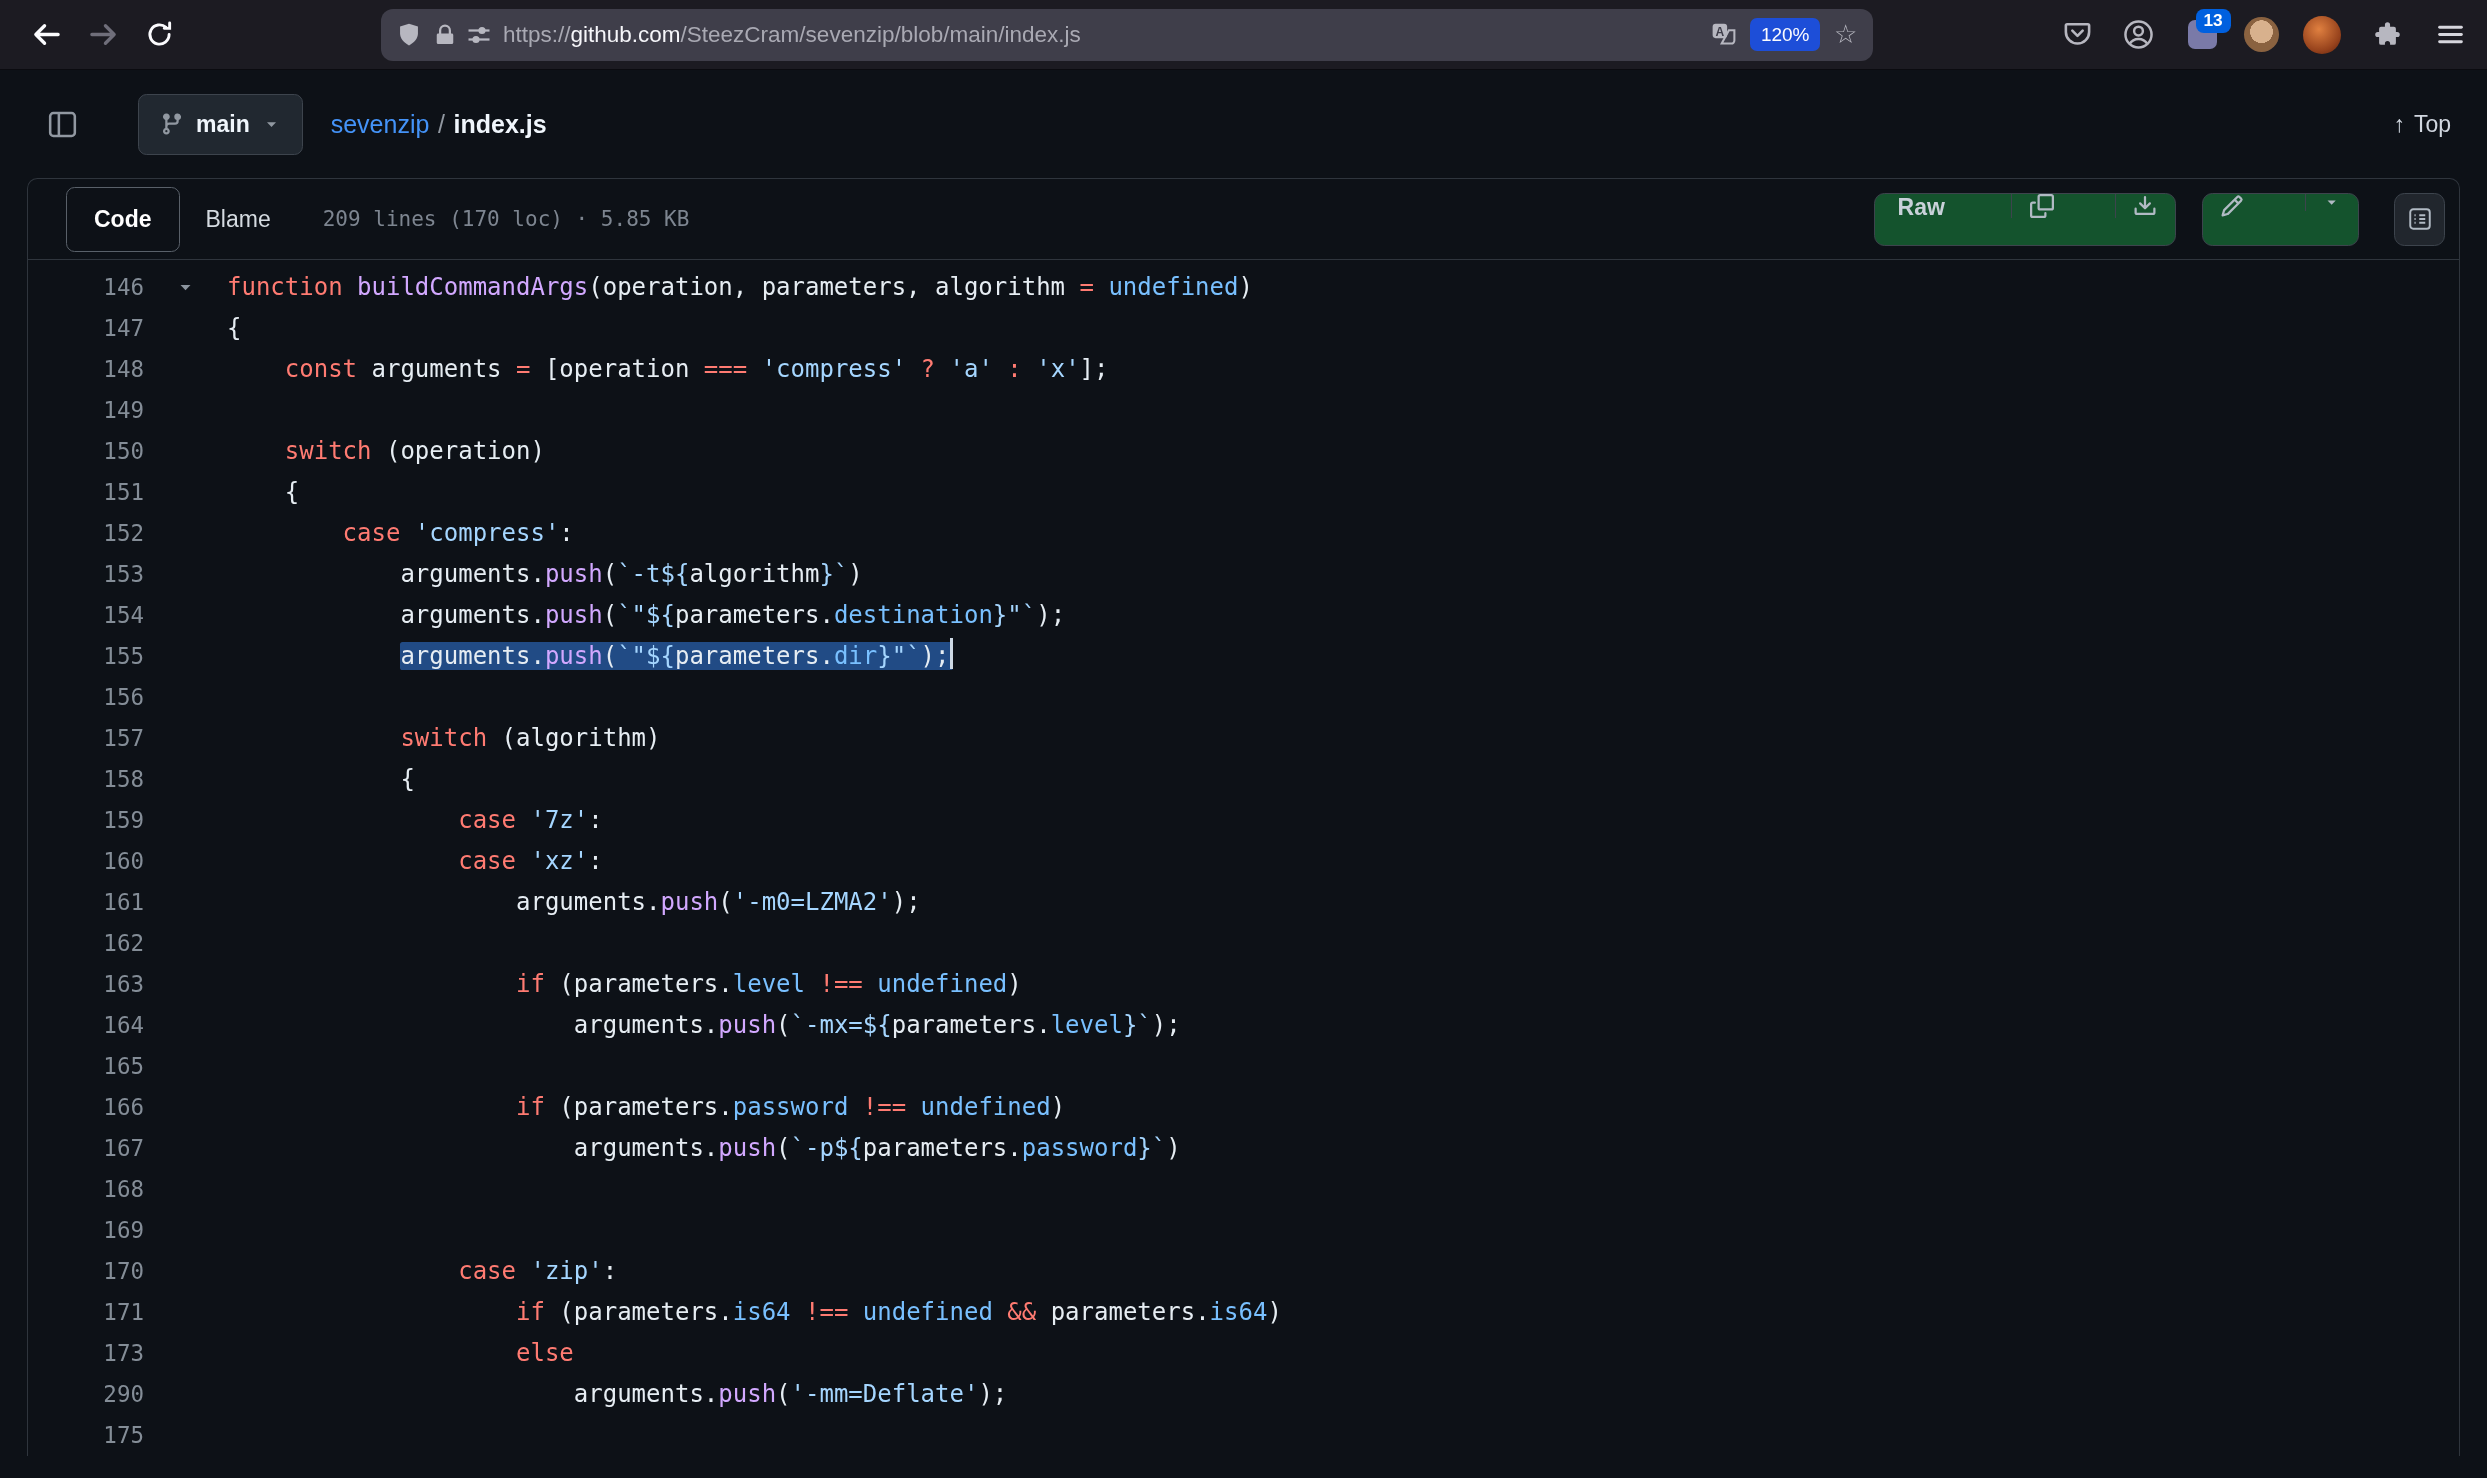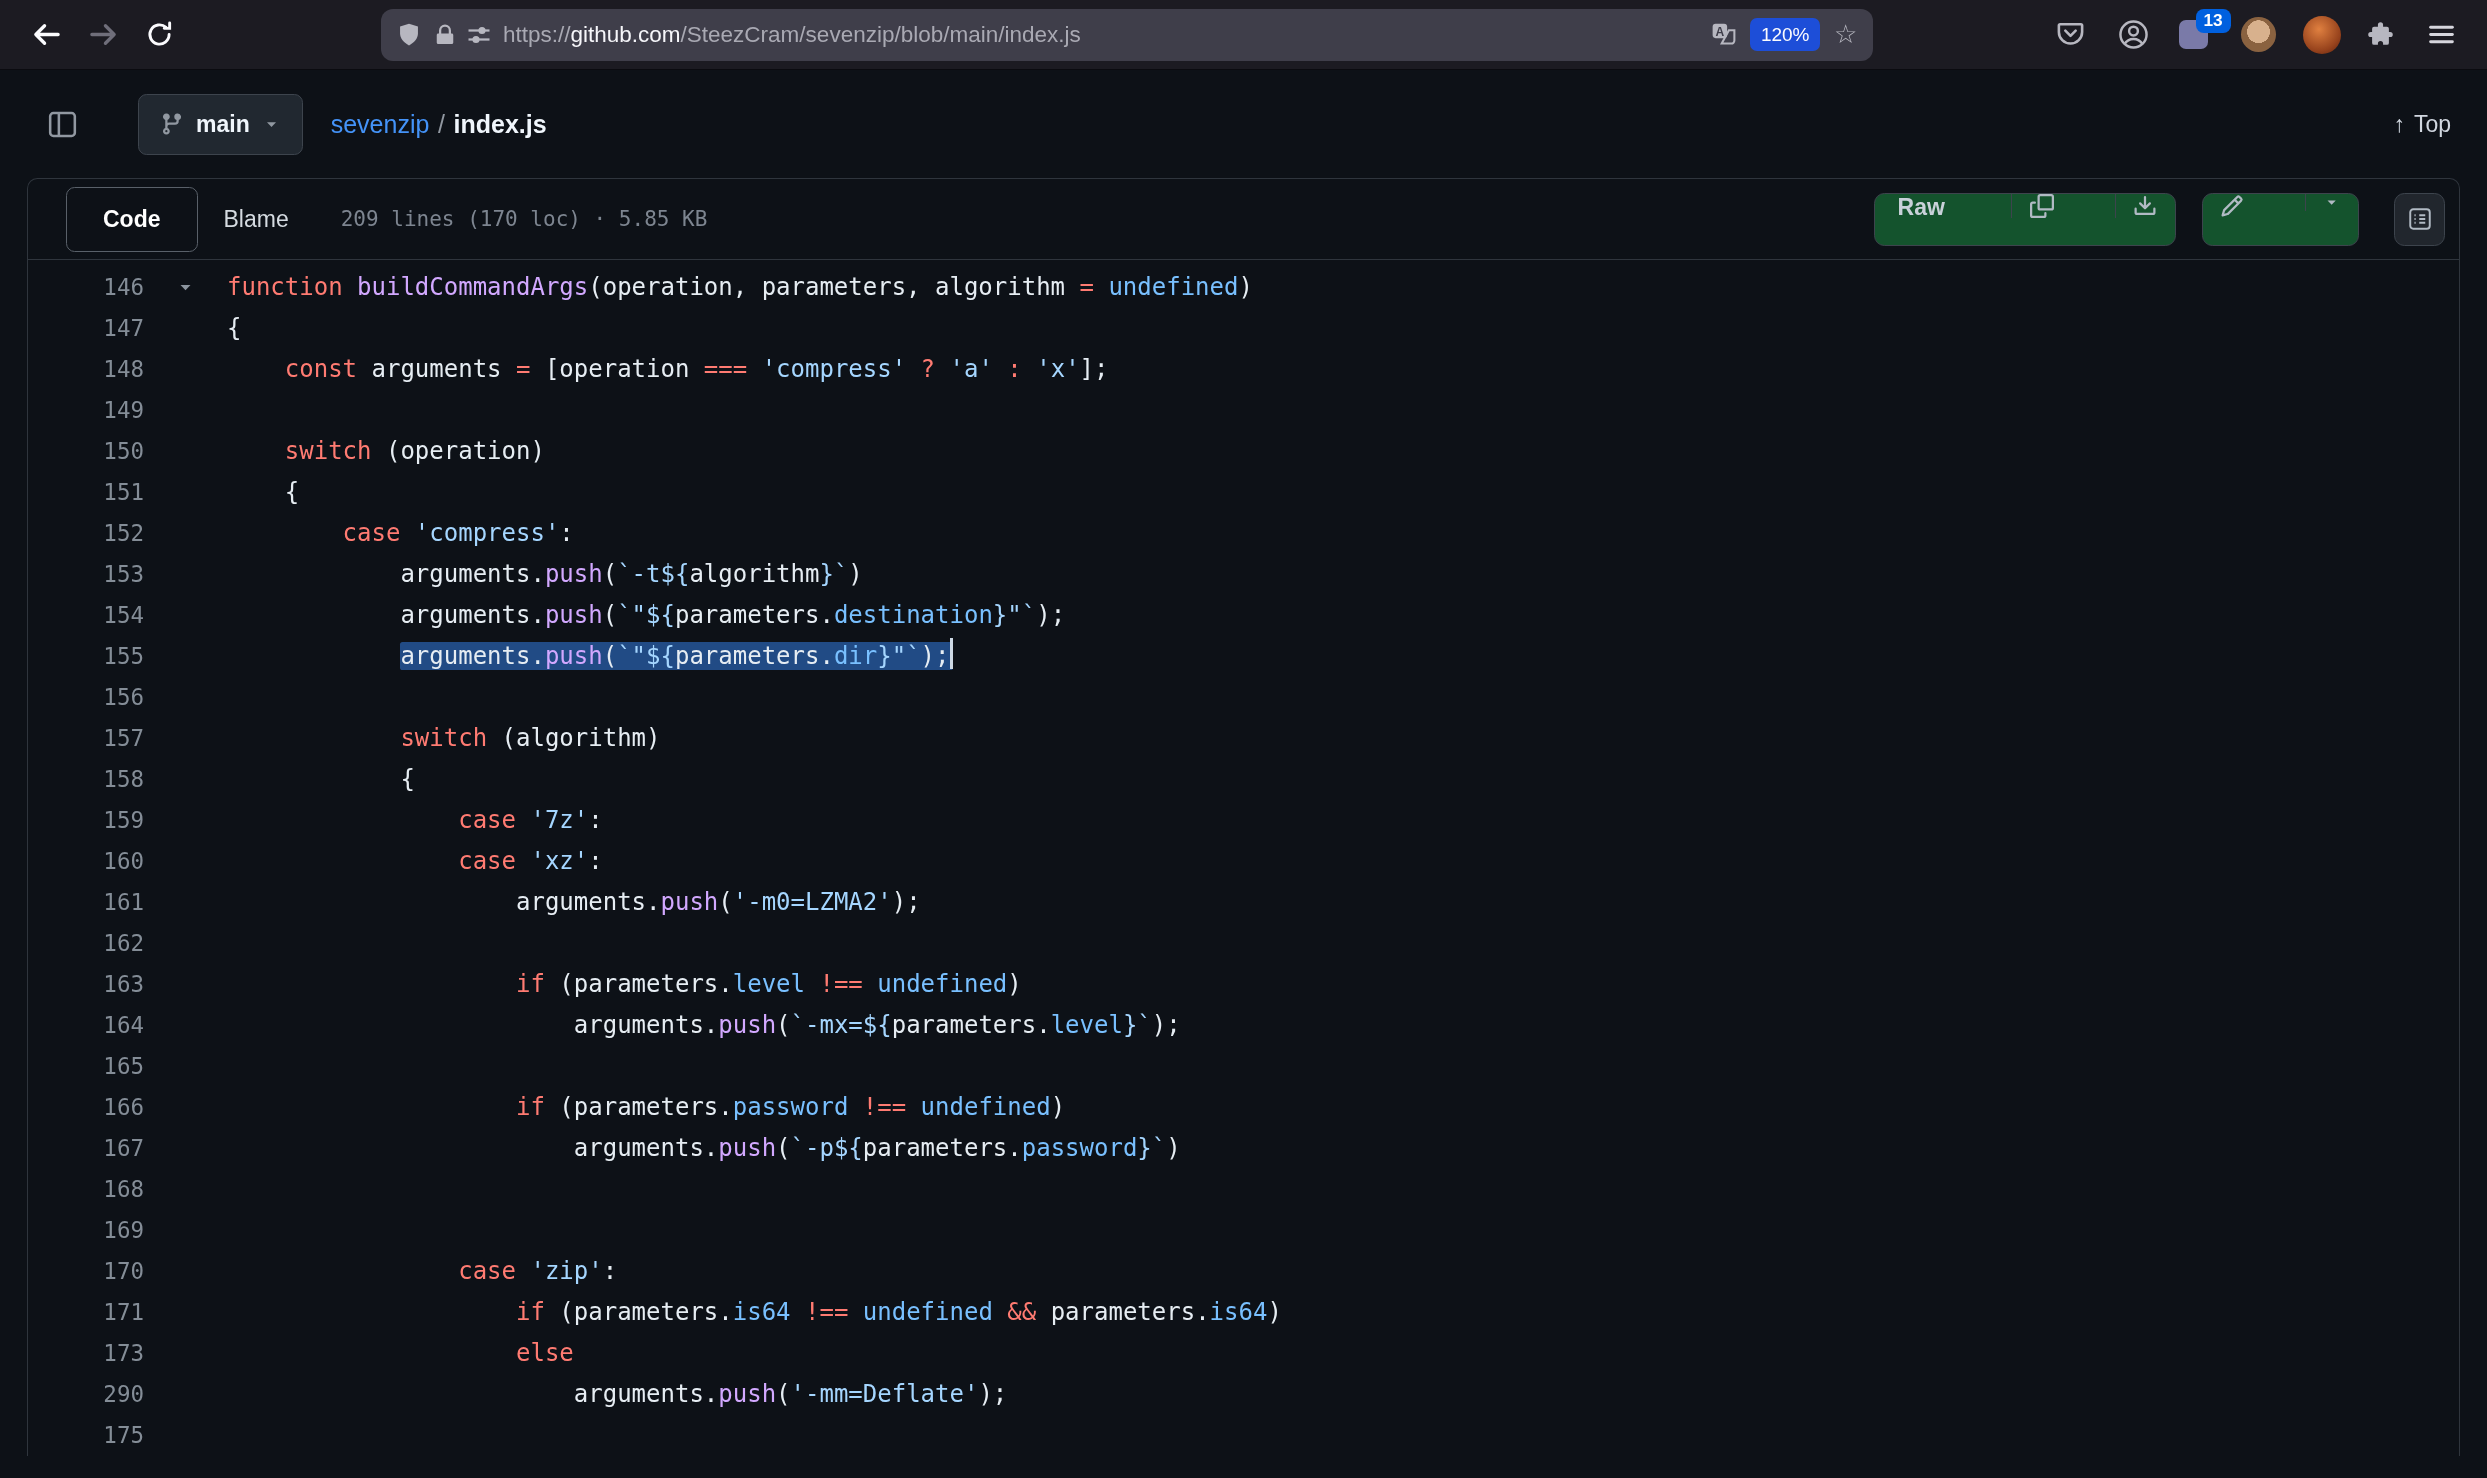--- a/index.html
+++ b/index.html
@@ -14,21 +14,21 @@
   .nav-btn + .nav-btn { margin-left:8.6px; }
   .urlbar { width:1492px; height:52px; margin-left:197px; background:#3f3e4a; border-radius:12px;
             display:flex; align-items:center; padding:0 15.5px; flex:none; }
   .urlbar .ic { flex:none; display:flex; align-items:center; justify-content:center; }
   .url-text { flex:1; margin-left:12px; font-size:22.5px; white-space:nowrap; overflow:hidden; color:#a9a9b3; }
   .url-text .dom { color:#f6f6fa; }
   .zoom-pill { background:#1d4ed8; color:#fbfbfe; font-size:19px; border-radius:7px;
                padding:5.2px 10.4px; margin:0 14px 0 12px; flex:none; }
   .star { font-size:26px; color:#b6b6bf; flex:none; }
   .b-right { margin-left:auto; display:flex; align-items:center; gap:24px; }
-  .tool-ic { position:relative; display:flex; align-items:center; justify-content:flex-start;
+  .tool-ic { position:relative; display:flex; align-items:center; justify-content:flex-end;
              width:38px; height:38px; }
   .badge13 { position:absolute; top:-7px; right:-14px; background:#0060df; color:#fff;
              font-size:17.3px; font-weight:700; border-radius:7.8px; padding:1.7px 7.8px; line-height:1.2; }
   .ext-sq { width:29px; height:29px; border-radius:7px; background:#7a7aa8; }
   .monkey { width:35px; height:35px; border-radius:50%;
             background:radial-gradient(circle at 50% 42%, #d8b18d 0 42%, #8a6240 43% 100%); }
   .avatar { width:38px; height:38px; border-radius:50%;
             background:radial-gradient(circle at 42% 35%, #e08040, #96421c 65%, #571f0e); }
 
   
@@ -43,21 +43,21 @@
   .crumb .sep { color:#9198a1; }
   .crumb .file { color:#f0f6fc; font-weight:700; }
   .top-btn { margin-left:auto; color:#d1d7e0; font-size:23px; display:flex; align-items:center; gap:8.6px; }
 
   
   .code-container { margin:0 27px; border:1.7px solid #2f353d; border-bottom:none;
                     border-radius:10.4px 10.4px 0 0; background:#0d1117; }
   .file-toolbar { height:81px; display:flex; align-items:center; padding:0 14px;
                   border-bottom:1.7px solid #2f353d; }
   .seg { display:flex; align-items:center; height:65px; margin-left:24px; }
-  .seg-code { height:65px; display:flex; align-items:center; padding:0 36px; background:#0d1117;
+  .seg-code { height:65px; display:flex; align-items:center; padding:0 27px; background:#0d1117;
               border:1.7px solid #596069; border-radius:8.6px; color:#ffffff; font-weight:700; font-size:23px; }
   .seg-blame { height:65px; display:flex; align-items:center; padding:0 26px; color:#d5dbe1; font-size:23px; }
   .meta { margin-left:26px; color:#7d8590; font-family:"DejaVu Sans Mono", monospace; font-size:21px; }
   .btn-grp { display:flex; align-items:flex-start; height:53px; border:1.7px solid #3d444d;
              border-radius:10.4px; overflow:hidden; background:#14532d;gap:44px; }
   .btn-grp .gbtn { display:flex; align-items:center; justify-content:center; padding:0 17.3px; }
   .btn-grp .gbtn + .gbtn { border-left:1.7px solid #3d444d; }
   .raw-lbl { color:#c9d1d9; font-size:23px; font-weight:600; padding:0 5.2px; }
   .grp-gap1 { margin-left:26px; }
   .sym-btn { margin-left:35px; width:51px; height:53px; display:flex; align-items:center;

